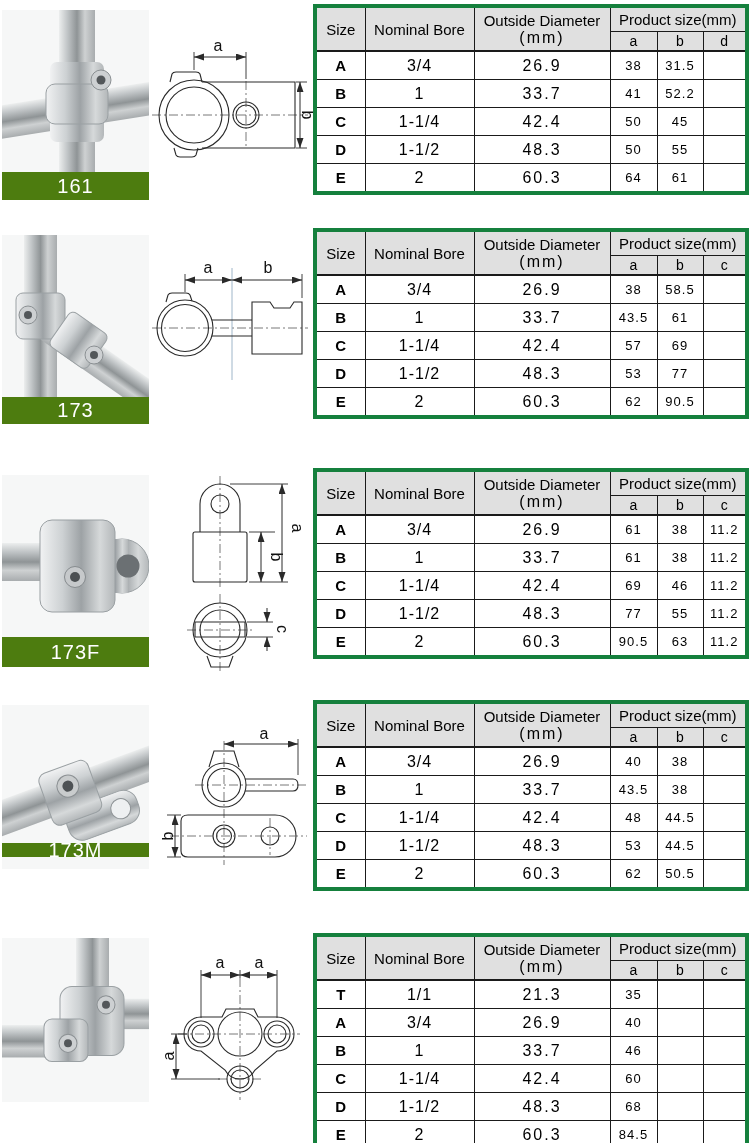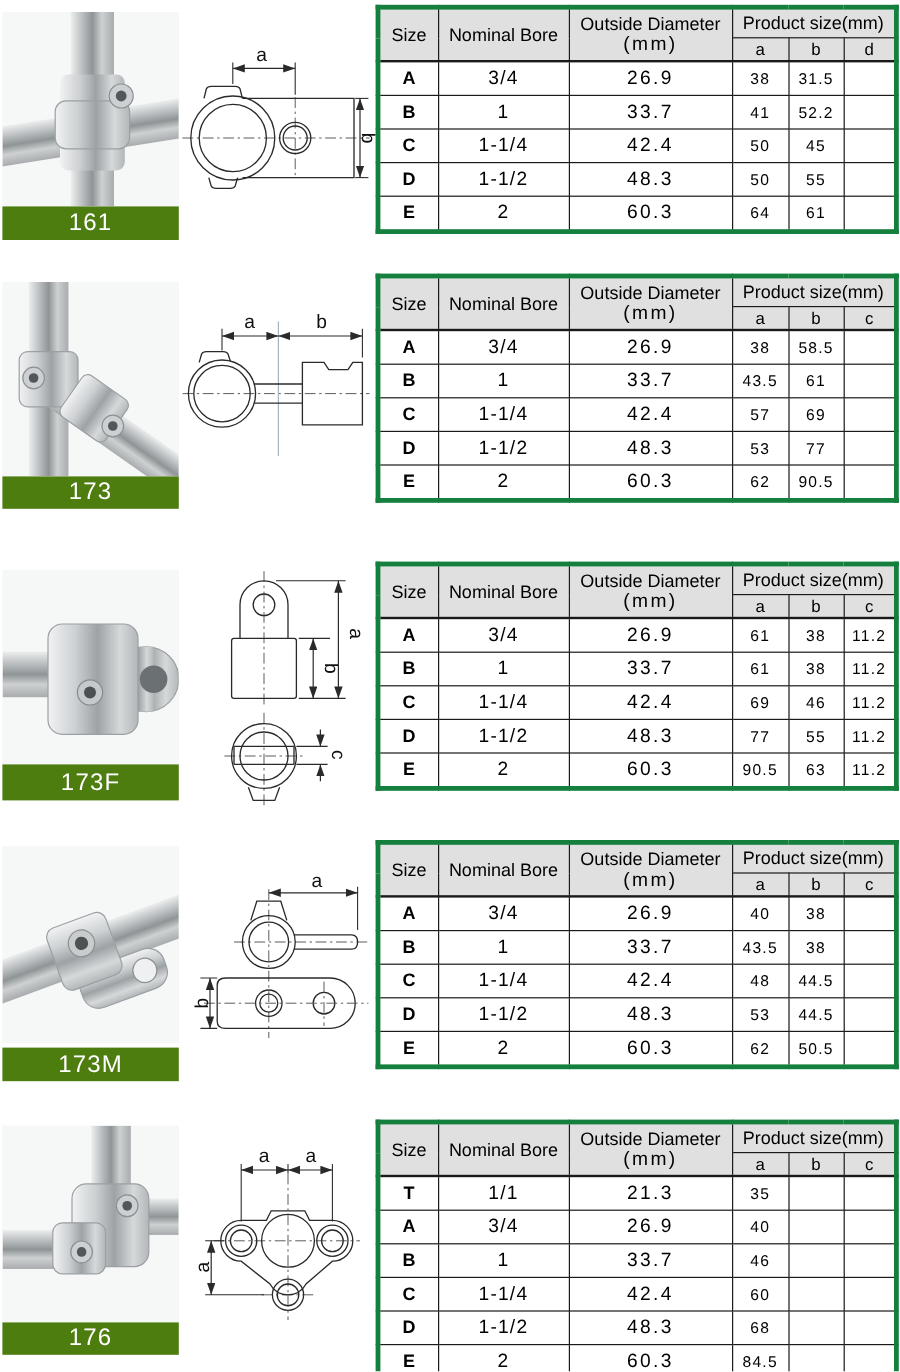--- a/index.html
+++ b/index.html
@@ -460,21 +460,21 @@
       <g transform="rotate(-20 73 85)">
         <rect x="-40" y="68" width="230" height="34" fill="url(#g4h)"></rect>
         <rect x="54" y="100" width="74" height="34" rx="14" fill="url(#g4f)" stroke="#9aa0a3"></rect>
         <rect x="42" y="58" width="52" height="54" rx="8" fill="url(#g4f)" stroke="#9aa0a3"></rect>
         <circle cx="110" cy="117" r="10" fill="#eef0f1" stroke="#8d9295"></circle>
         <circle cx="68" cy="78" r="11" fill="#c9cccd" stroke="#8b9093"></circle>
         <circle cx="68" cy="78" r="5.5" fill="#4e5255"></circle>
       </g>
     </svg>
   </div>
-  <div class="banner" style="top:873px; height:28px;">
+  <div class="banner" style="top:843px; height:14px;">
     <span>173M</span>
   </div>
   <svg class="drawing" style="left:162px; top:725px;" width="150" height="145" viewBox="0 0 150 145">
     <defs>
       <marker id="ar4" markerWidth="11" markerHeight="8" refX="10" refY="3.5" orient="auto-start-reverse">
         <path d="M0,0 L10,3.5 L0,7 Z" fill="#2a2a2a"></path>
       </marker>
     </defs>
     <line class="cl" x1="33" y1="60" x2="147" y2="60"></line>
     <line class="cl" x1="62" y1="16" x2="62" y2="140"></line>
@@ -594,23 +594,20 @@
       <rect x="74" y="0" width="33" height="75" fill="url(#g5v)"></rect>
       <rect x="95" y="60" width="52" height="30" fill="url(#g5h)"></rect>
       <rect x="0" y="86" width="78" height="32" fill="url(#g5h)"></rect>
       <rect x="58" y="48" width="64" height="68" rx="12" fill="url(#g5f)" stroke="#9aa0a3"></rect>
       <rect x="42" y="80" width="44" height="42" rx="8" fill="url(#g5f)" stroke="#9aa0a3"></rect>
       <circle cx="104" cy="66" r="9" fill="#cdd0d2" stroke="#8b9093"></circle>
       <circle cx="104" cy="66" r="4" fill="#53575a"></circle>
       <circle cx="66" cy="104" r="9" fill="#cdd0d2" stroke="#8b9093"></circle>
       <circle cx="66" cy="104" r="4" fill="#53575a"></circle>
     </svg>
-  </div>
-  <div class="banner" style="top:1102px; height:27px;">
-    <span>176</span>
   </div>
   <svg class="drawing" style="left:160px; top:950px;" width="150" height="152" viewBox="0 0 150 152">
     <defs>
       <marker id="ar5" markerWidth="11" markerHeight="8" refX="10" refY="3.5" orient="auto-start-reverse">
         <path d="M0,0 L10,3.5 L0,7 Z" fill="#2a2a2a"></path>
       </marker>
     </defs>
     <line class="cl" x1="18" y1="84" x2="140" y2="84"></line>
     <line class="cl" x1="80" y1="28" x2="80" y2="150"></line>
     <line class="cl" x1="58" y1="129" x2="102" y2="129"></line>

